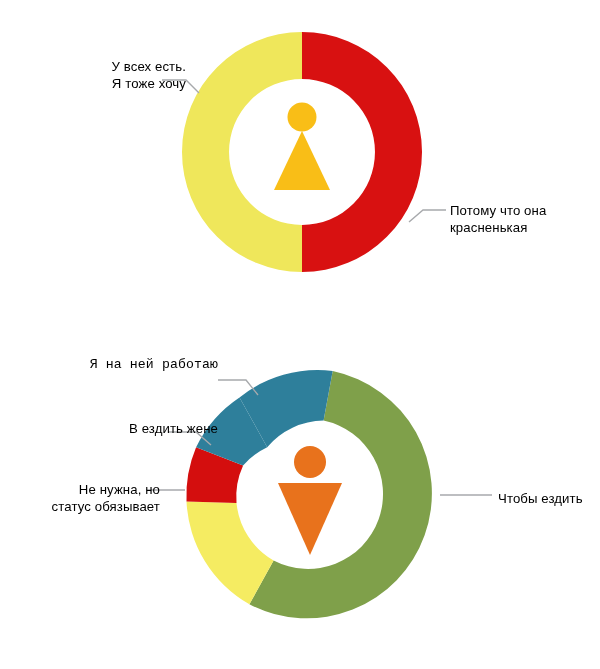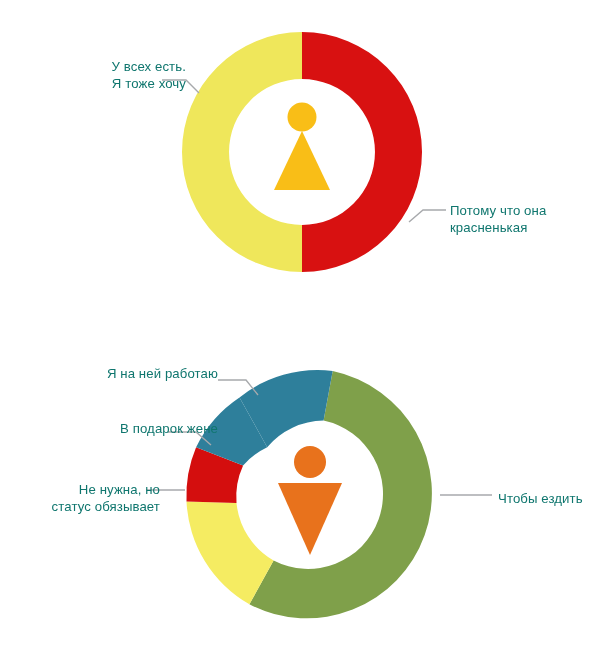--- a/index.html
+++ b/index.html
@@ -30,33 +30,33 @@
     top: 0;
     width: 600px;
   }
   #chart-top .donut-svg { height: 330px; }
   #chart-bottom .donut-svg { height: 329px; }
 
   .callout-label {
     position: absolute;
     font-size: 13.2px;
     line-height: 17px;
-    color: #0f766e;
+    color: #000000;
     white-space: pre-line;
     letter-spacing: 0.1px;
   }
   .callout-label.align-right { text-align: right; }
   .callout-label.align-left  { text-align: left; }
 
   
   #label-top-yellow { left: 36px;  top: 58px;  width: 150px; }
   #label-top-red    { left: 450px; top: 202px; width: 150px; }
 
   
-  #label-bot-teal   { left: 28px;  top: 365px; width: 190px; }
+  #label-bot-teal   { left: 28px;  top: 356px; width: 190px; font-family: Liberation Mono, monospace; }
   #label-bot-red    { left: 28px;  top: 420px; width: 190px; }
   #label-bot-yellow { left: 0px;   top: 481px; width: 160px; text-align: right; }
   #label-bot-green  { left: 498px; top: 490px; width: 120px; }
 
   .leader-line {
     position: absolute;
     left: 0;
     top: 0;
     pointer-events: none;
   }
@@ -145,18 +145,18 @@
     <polyline points="218,40 246,40 258,55" fill="none" stroke="#a7a9ac" stroke-width="1.4"></polyline>
     <polyline points="168,92 196,92 211,105" fill="none" stroke="#a7a9ac" stroke-width="1.4"></polyline>
     <polyline points="146,150 185,150" fill="none" stroke="#a7a9ac" stroke-width="1.4"></polyline>
     <polyline points="440,155 492,155" fill="none" stroke="#a7a9ac" stroke-width="1.4"></polyline>
   </svg>
 
 </div>
 
 <div class="callout-label align-right" id="label-bot-teal">Я на ней работаю</div>
 
-<div class="callout-label align-right" id="label-bot-red">В подарок жене</div>
+<div class="callout-label align-right" id="label-bot-red">В ездить жене</div>
 
 <div class="callout-label align-right" id="label-bot-yellow">Не нужна, но
 статус обязывает</div>
 
 <div class="callout-label align-left" id="label-bot-green">Чтобы ездить</div>
 
 </body></html>

